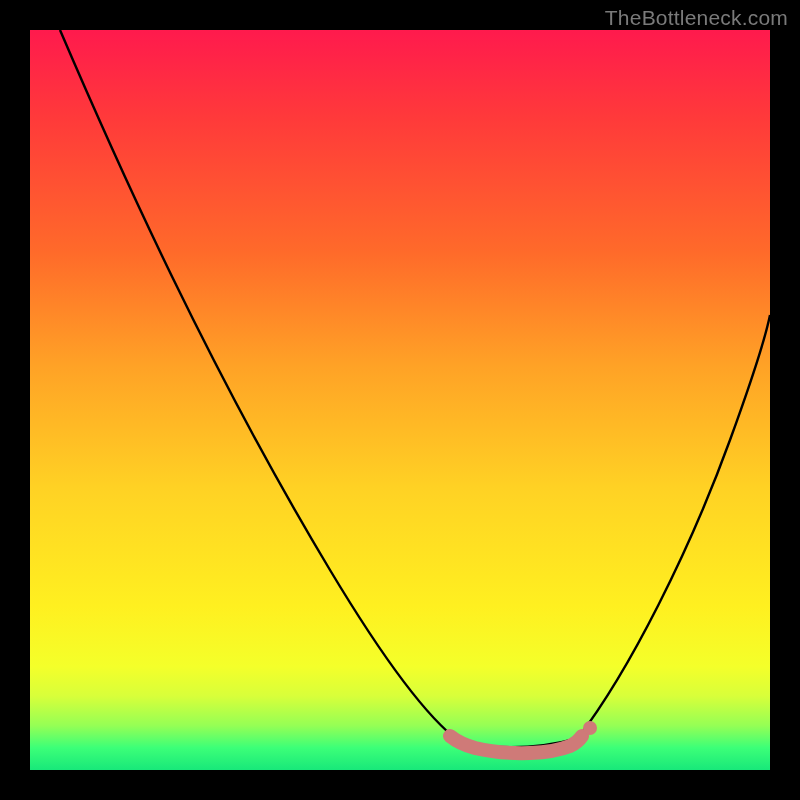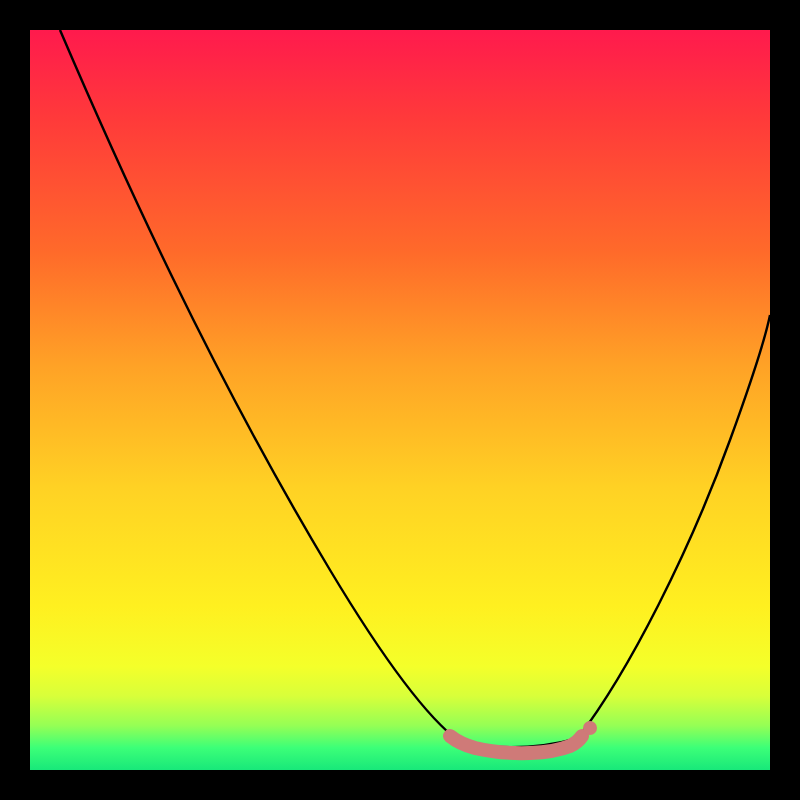--- a/index.html
+++ b/index.html
@@ -58,20 +58,21 @@
     width: 740px;
     height: 740px;
     overflow: visible;
   }
 </style>
 </head>
 <body>
 
 <div class="frame">
 
+  <div class="watermark">TheBottleneck.com</div>
 
   <div class="plot-area">
 
     <svg class="curves" viewBox="0 0 740 740">
 
       <path d="M 30 0
                C 90 140, 180 340, 300 540
                C 360 640, 400 690, 430 712" fill="none" stroke-width="2.4" stroke="#000000"></path>
 
       <path d="M 548 708

